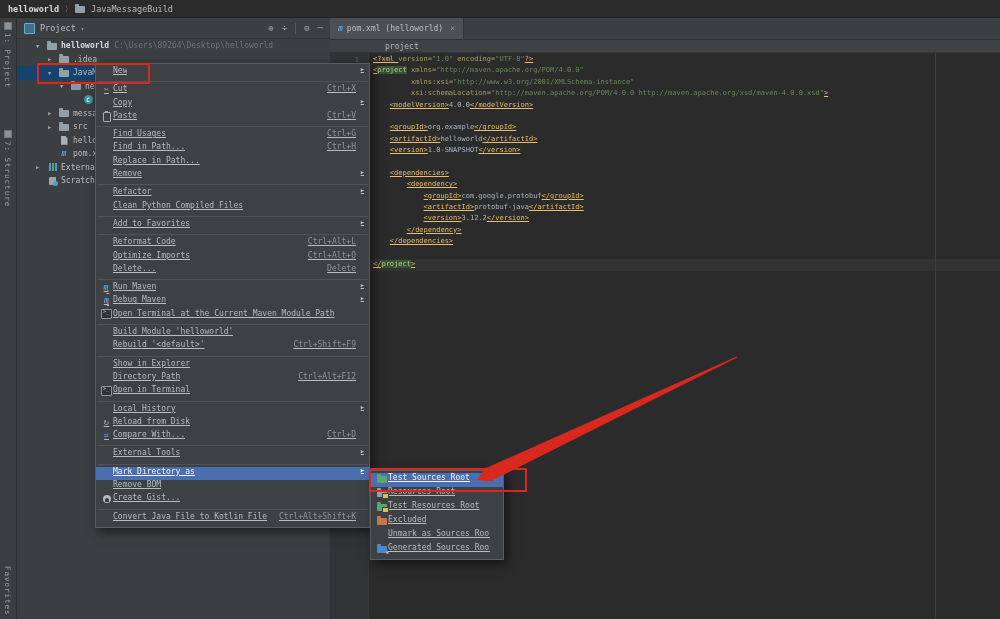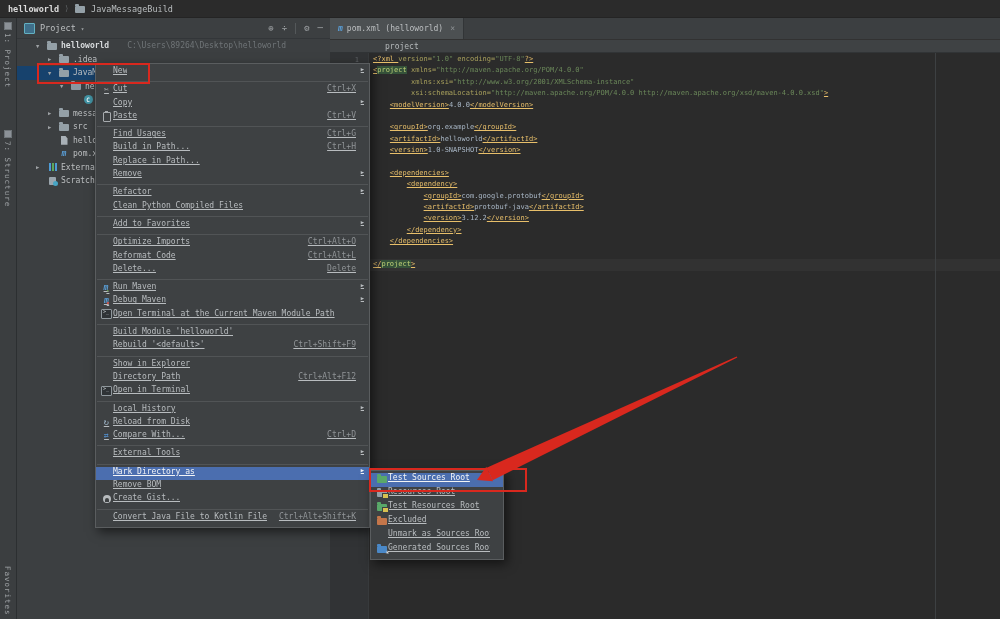--- a/index.html
+++ b/index.html
@@ -22,21 +22,21 @@
   .pp-icon{width:9px;height:9px;background:#3f6f8a;border:1px solid #63b1c2;border-radius:1px;}
   .caret{font-size:6px;color:#9da1a4;}
   .pp-tools{margin-left:auto;display:flex;align-items:center;gap:8px;color:#9da1a4;font-size:9px;}
   .pp-tools .vline{width:1px;height:11px;background:#54585a;}
   .tree{position:absolute;left:0;top:21px;right:0;}
   .tree-row{height:13.5px;display:flex;align-items:center;font-size:8px;color:#bcbfc1;white-space:nowrap;overflow:hidden;}
   .tree-row.selected{background:#17426d;}
   .tree-arrow{width:10px;flex:none;font-size:5.5px;color:#9da1a4;text-align:left;}
   .tree-label{margin-left:3px;}
   .tree-label.bold{font-weight:bold;color:#d7dadc;}
-  .tree-hint{margin-left:18px;color:#6f7477;text-align:right;}
+  .tree-hint{margin-left:5px;color:#6f7477;text-align:right;}
   
   .ticon{flex:none;display:inline-flex;align-items:center;justify-content:center;width:12px;height:11px;}
   .fold{position:relative;width:10px;height:7px;border-radius:1px;background:#94a0a7;margin-top:1px;}
   .fold::before{content:"";position:absolute;top:-2px;left:0;width:4px;height:2px;border-radius:1px 1px 0 0;background:inherit;}
   .fold.pkg{background:#8a97a0;}
   .fold.test{background:#59a869;}
   .fold.excl{background:#c4764a;}
   .fold.gen{background:#4a88c7;}
   .fold.res::after,.fold.testres::after{content:"";position:absolute;right:-2px;bottom:-2px;width:5px;height:4px;background:#d8c050;border:1px solid #3e4143;}
   .fold.testres{background:#59a869;}
@@ -279,21 +279,21 @@
       <div class="menu-sep"></div>
       <div class="menu-row">
         <span class="mic"></span>
         <span class="menu-label">Find Usages</span>
         <span class="menu-spacer"></span>
         <span class="menu-shortcut">Ctrl+G</span>
         <span class="menu-arrow"></span>
       </div>
       <div class="menu-row">
         <span class="mic"></span>
-        <span class="menu-label">Build in Path...</span>
+        <span class="menu-label">Find in Path...</span>
         <span class="menu-spacer"></span>
         <span class="menu-shortcut">Ctrl+H</span>
         <span class="menu-arrow"></span>
       </div>
       <div class="menu-row">
         <span class="mic"></span>
         <span class="menu-label">Replace in Path...</span>
         <span class="menu-spacer"></span>
         <span class="menu-arrow"></span>
       </div>
@@ -319,30 +319,30 @@
       <div class="menu-sep"></div>
       <div class="menu-row">
         <span class="mic"></span>
         <span class="menu-label">Add to Favorites</span>
         <span class="menu-spacer"></span>
         <span class="menu-arrow">▶</span>
       </div>
       <div class="menu-sep"></div>
       <div class="menu-row">
         <span class="mic"></span>
+        <span class="menu-label">Reformat Code</span>
+        <span class="menu-spacer"></span>
+        <span class="menu-shortcut">Ctrl+Alt+L</span>
+        <span class="menu-arrow"></span>
+      </div>
+      <div class="menu-row">
+        <span class="mic"></span>
         <span class="menu-label">Optimize Imports</span>
         <span class="menu-spacer"></span>
         <span class="menu-shortcut">Ctrl+Alt+O</span>
-        <span class="menu-arrow"></span>
-      </div>
-      <div class="menu-row">
-        <span class="mic"></span>
-        <span class="menu-label">Reformat Code</span>
-        <span class="menu-spacer"></span>
-        <span class="menu-shortcut">Ctrl+Alt+L</span>
         <span class="menu-arrow"></span>
       </div>
       <div class="menu-row">
         <span class="mic"></span>
         <span class="menu-label">Delete...</span>
         <span class="menu-spacer"></span>
         <span class="menu-shortcut">Delete</span>
         <span class="menu-arrow"></span>
       </div>
       <div class="menu-sep"></div>

